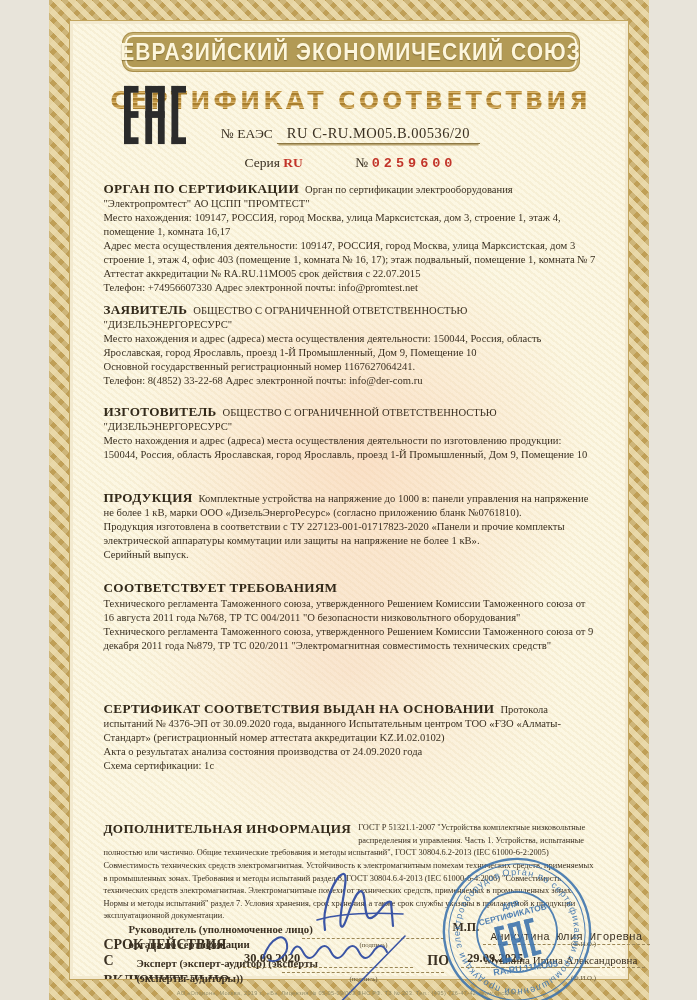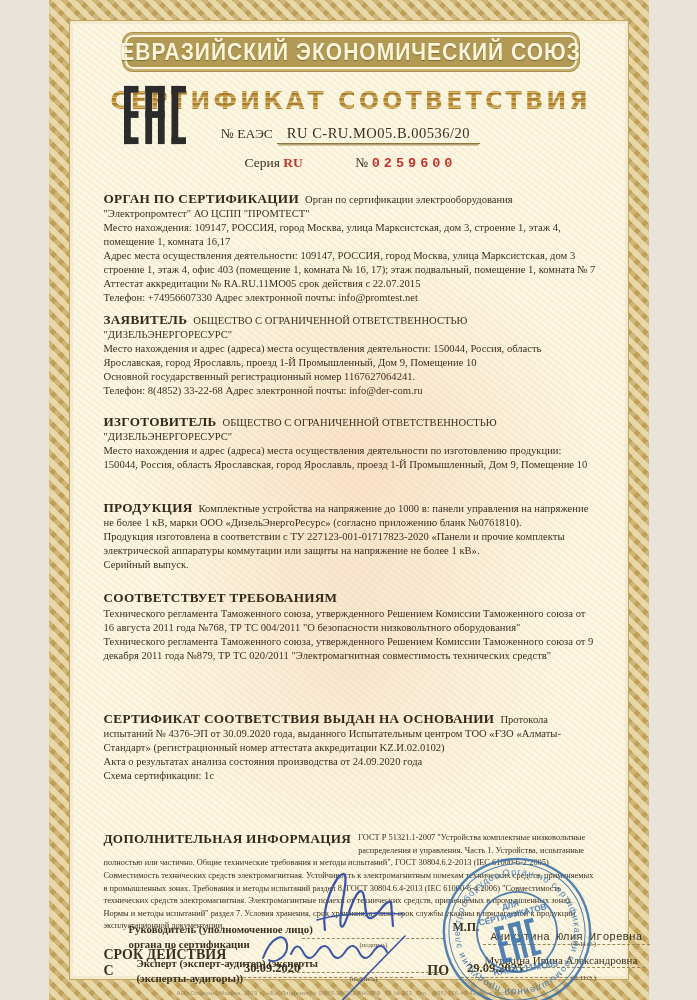--- a/index.html
+++ b/index.html
@@ -70,21 +70,21 @@
   .series-line .gap{display:inline-block;width:46px;}
   
   p{margin:0;}
   .lead{font-size:10.6px;line-height:1.3;}
   .h1{
     font-size:13.2px;font-weight:bold;letter-spacing:.3px;
     color:#32291a; margin-right:6px;
   }
   .bodytxt{font-size:10.6px;line-height:1.32;}
   .sec{margin-top:6px;}
-  .sec-organ{margin-top:19px;}
+  .sec-organ{margin-top:9px;}
   .sec-manufacturer{margin-top:15px;}
   .sec-products{margin-top:27px;}
   .sec-tnved{margin-top:33px;}
   .sec-tnved .h1{font-size:14px;}
   .tnved-value{font-weight:bold;font-size:11.5px;margin-left:22px;letter-spacing:.5px;}
   .sec-complies{margin-top:17px;font-family:Liberation Serif, serif;}
   .sec-complies .h1{display:block;margin-bottom:1px;}
   .sec-basis{margin-top:47px;}
   .sec-additional{margin-top:49px;}
   .smalltxt{font-size:8.4px;line-height:1.5;}

